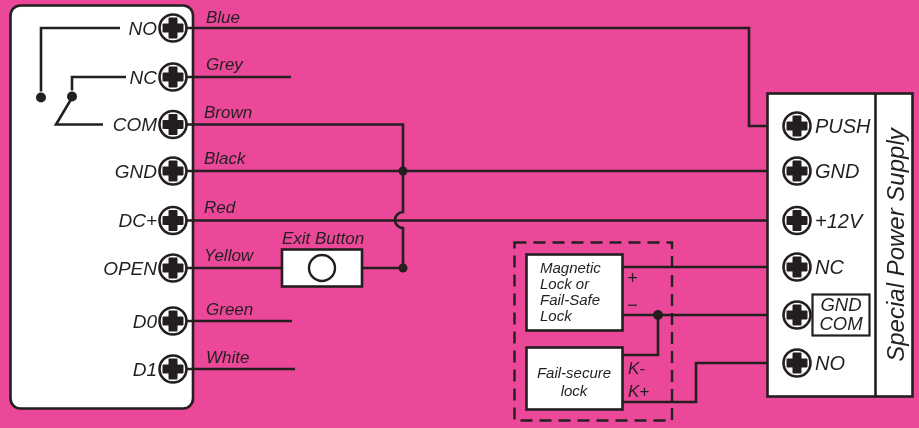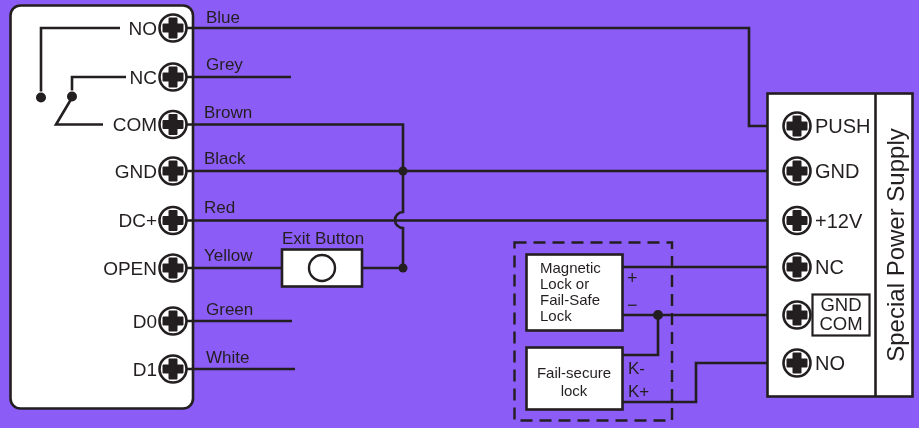--- a/index.html
+++ b/index.html
@@ -1,21 +1,22 @@
 <!DOCTYPE html>
 <html><head>
 <meta charset="utf-8">
 <style>
   html,body{margin:0;padding:0;background:#ffffff;}
   .stage{
     position:relative;
     width:919px;height:428px;
-    background:#8b5cf6;
+    background:#ec4899;
     font-family:"Liberation Sans", sans-serif;
     overflow:hidden;
+    font-style:italic;
   }
   svg{display:block;}
   svg text{
     font-family:"Liberation Sans", sans-serif;
     fill:#231f20;
   }
   .wire{fill:none;stroke:#231f20;stroke-width:2.6;}
   .boxline{fill:#ffffff;stroke:#231f20;stroke-width:2.6;}
   .nofill{fill:none;stroke:#231f20;stroke-width:2.6;}
   .dot{fill:#231f20;stroke:none;}

